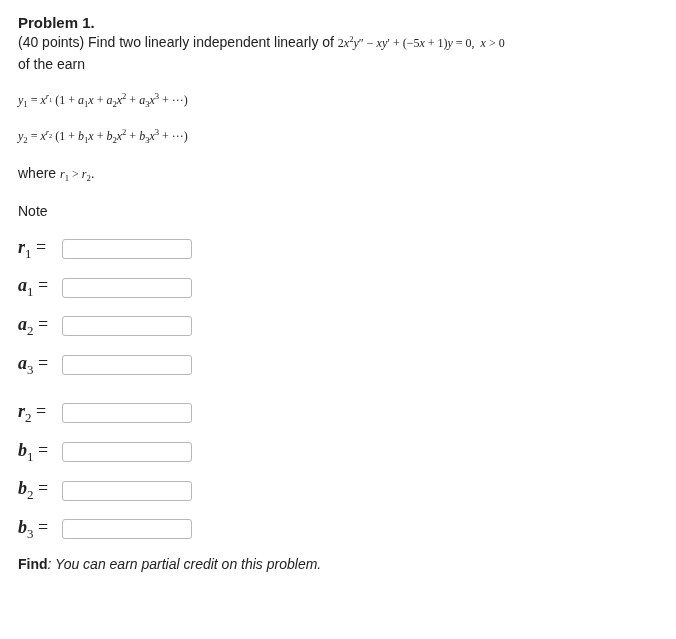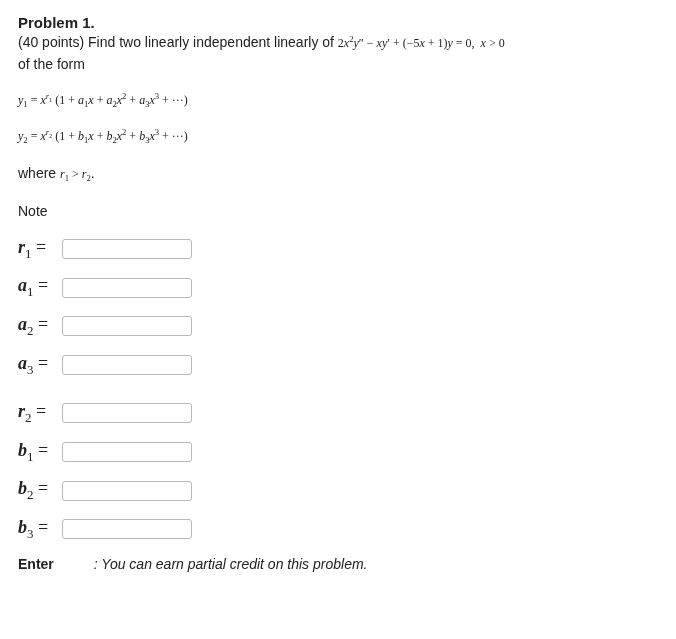--- a/index.html
+++ b/index.html
@@ -58,32 +58,31 @@
     height: 10px;
   }
   .note {
     margin-top: 14px;
   }
   .note .nb {
     font-weight: bold;
   }
   .note .nt {
     font-style: italic;
-    padding-left: 40px;
   }
 </style>
 </head>
 <body>
 
 <div class="title">Problem 1.</div>
 
 <div class="line">
   <span>(40 points)</span><span> Find two linearly independent linearly of </span><span class="math bold">2<i>x</i><sup>2</sup><i>y</i>″ − <i>x</i><i>y</i>′ + (−5<i>x</i> + 1)<i>y</i> = 0,&nbsp; <i>x</i> &gt; 0</span>
   <br>
-  <span>of the form</span>
+  <span>of the earn</span>
 </div>
 
 <div class="line math bold">
   <i>y</i><sub>1</sub> = <i>x</i><sup><i>r</i><sub>1</sub></sup> (1 + <i>a</i><sub>1</sub><i>x</i> + <i>a</i><sub>2</sub><i>x</i><sup>2</sup> + <i>a</i><sub>3</sub><i>x</i><sup>3</sup> + ···)
 </div>
 
 <div class="line math bold">
   <i>y</i><sub>2</sub> = <i>x</i><sup><i>r</i><sub>2</sub></sup> (1 + <i>b</i><sub>1</sub><i>x</i> + <i>b</i><sub>2</sub><i>x</i><sup>2</sup> + <i>b</i><sub>3</sub><i>x</i><sup>3</sup> + ···)
 </div>
 
@@ -123,14 +122,14 @@
 <div class="field-row">
   <span class="field-label"><span class="var">b</span><sub>2</sub>&nbsp;=</span>
   <input type="text" style="">
 </div>
 <div class="field-row">
   <span class="field-label"><span class="var">b</span><sub>3</sub>&nbsp;=</span>
   <input type="text" style="">
 </div>
 
 <div class="note">
-  <span class="nb">Enter</span><span class="nt">: You can earn partial credit on this problem.</span>
+  <span class="nb">Find</span><span class="nt">: You can earn partial credit on this problem.</span>
 </div>
 
 </body></html>

